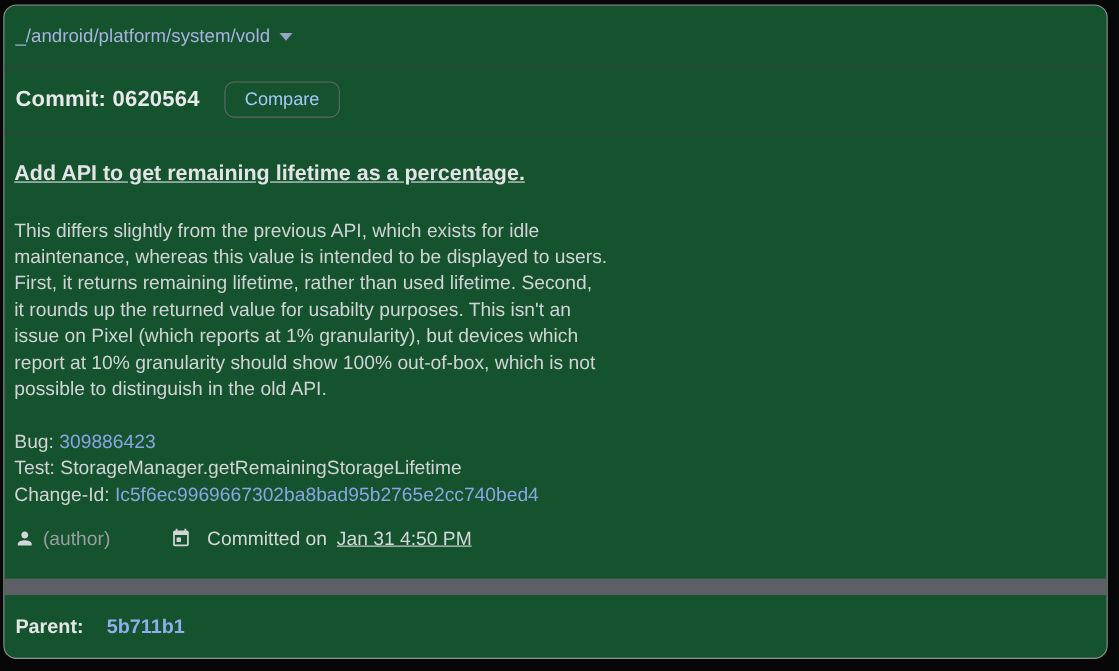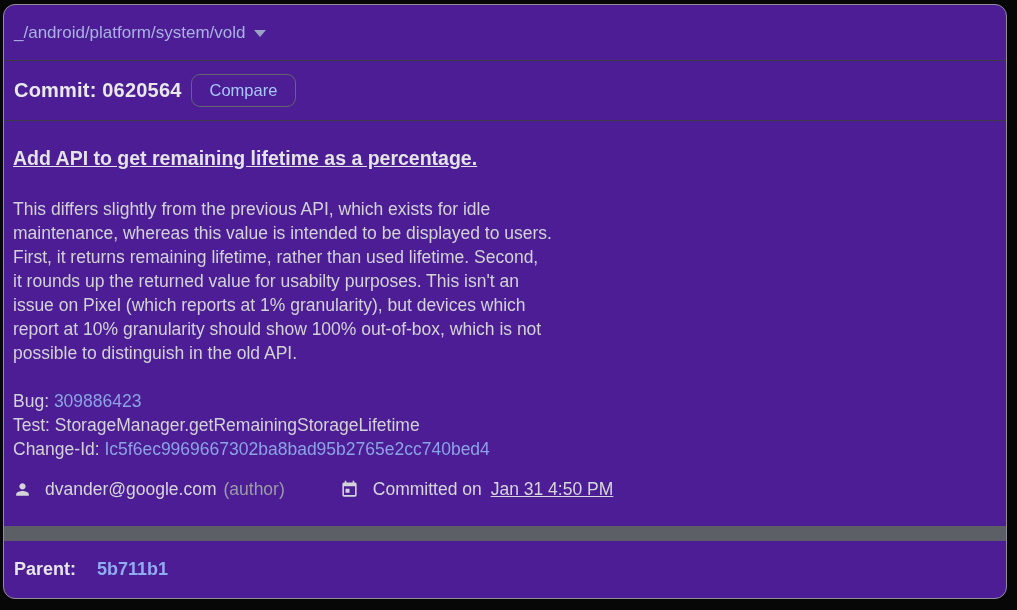--- a/index.html
+++ b/index.html
@@ -10,21 +10,21 @@
     background: #070708;
     font-family: "Liberation Sans", sans-serif;
     overflow: hidden;
   }
   .card {
     position: absolute;
     left: 3px;
     top: 4px;
     width: 1004px;
     height: 595px;
-    background: #4c1d95;
+    background: #14532d;
     border: 1px solid #8e9095;
     border-radius: 12px;
     overflow: hidden;
     display: flex;
     flex-direction: column;
     box-sizing: border-box;
   }
   .repo-bar {
     height: 55px;
     flex: 0 0 55px;
@@ -50,21 +50,21 @@
     border-left: 6px solid transparent;
     border-right: 6px solid transparent;
     border-top: 7px solid #9aa2c6;
     margin-top: 2px;
   }
   .commit-header {
     height: 59px;
     flex: 0 0 59px;
     display: flex;
     align-items: center;
-    gap: 9px;
+    gap: 22px;
     padding: 0 10px;
     border-bottom: 1px solid #3a3c41;
   }
   .commit-title {
     margin: 0;
     font-size: 20px;
     font-weight: bold;
     color: #e9e9ec;
     letter-spacing: 0.2px;
   }
@@ -181,21 +181,20 @@
     <div class="trailers">
       <div><span>Bug:</span> <a>309886423</a></div>
       <div><span>Test:</span> <span>StorageManager.getRemainingStorageLifetime</span></div>
       <div><span>Change-Id:</span> <a>Ic5f6ec9969667302ba8bad95b2765e2cc740bed4</a></div>
     </div>
 
     <div class="meta-row">
       <svg class="meta-icon" viewBox="0 0 24 24">
         <path d="M12 12c2.21 0 4-1.79 4-4s-1.79-4-4-4-4 1.79-4 4 1.79 4 4 4zm0 2c-2.67 0-8 1.34-8 4v2h16v-2c0-2.66-5.33-4-8-4z"></path>
       </svg>
-      <span class="author-email person-gap">dvander@google.com</span>
       <span class="author-role">(author)</span>
       <svg class="meta-icon cal-wrap" viewBox="0 0 24 24">
         <path d="M19 3h-1V1h-2v2H8V1H6v2H5a2 2 0 0 0-2 2v14a2 2 0 0 0 2 2h14a2 2 0 0 0 2-2V5a2 2 0 0 0-2-2zm0 16H5V8h14v11zM7 11h5v5H7z"></path>
       </svg>
       <span class="committed-label">Committed on</span>
       <span class="committed-date">Jan 31 4:50 PM</span>
     </div>
   </div>
 
   <div class="h-scrollbar"></div>

